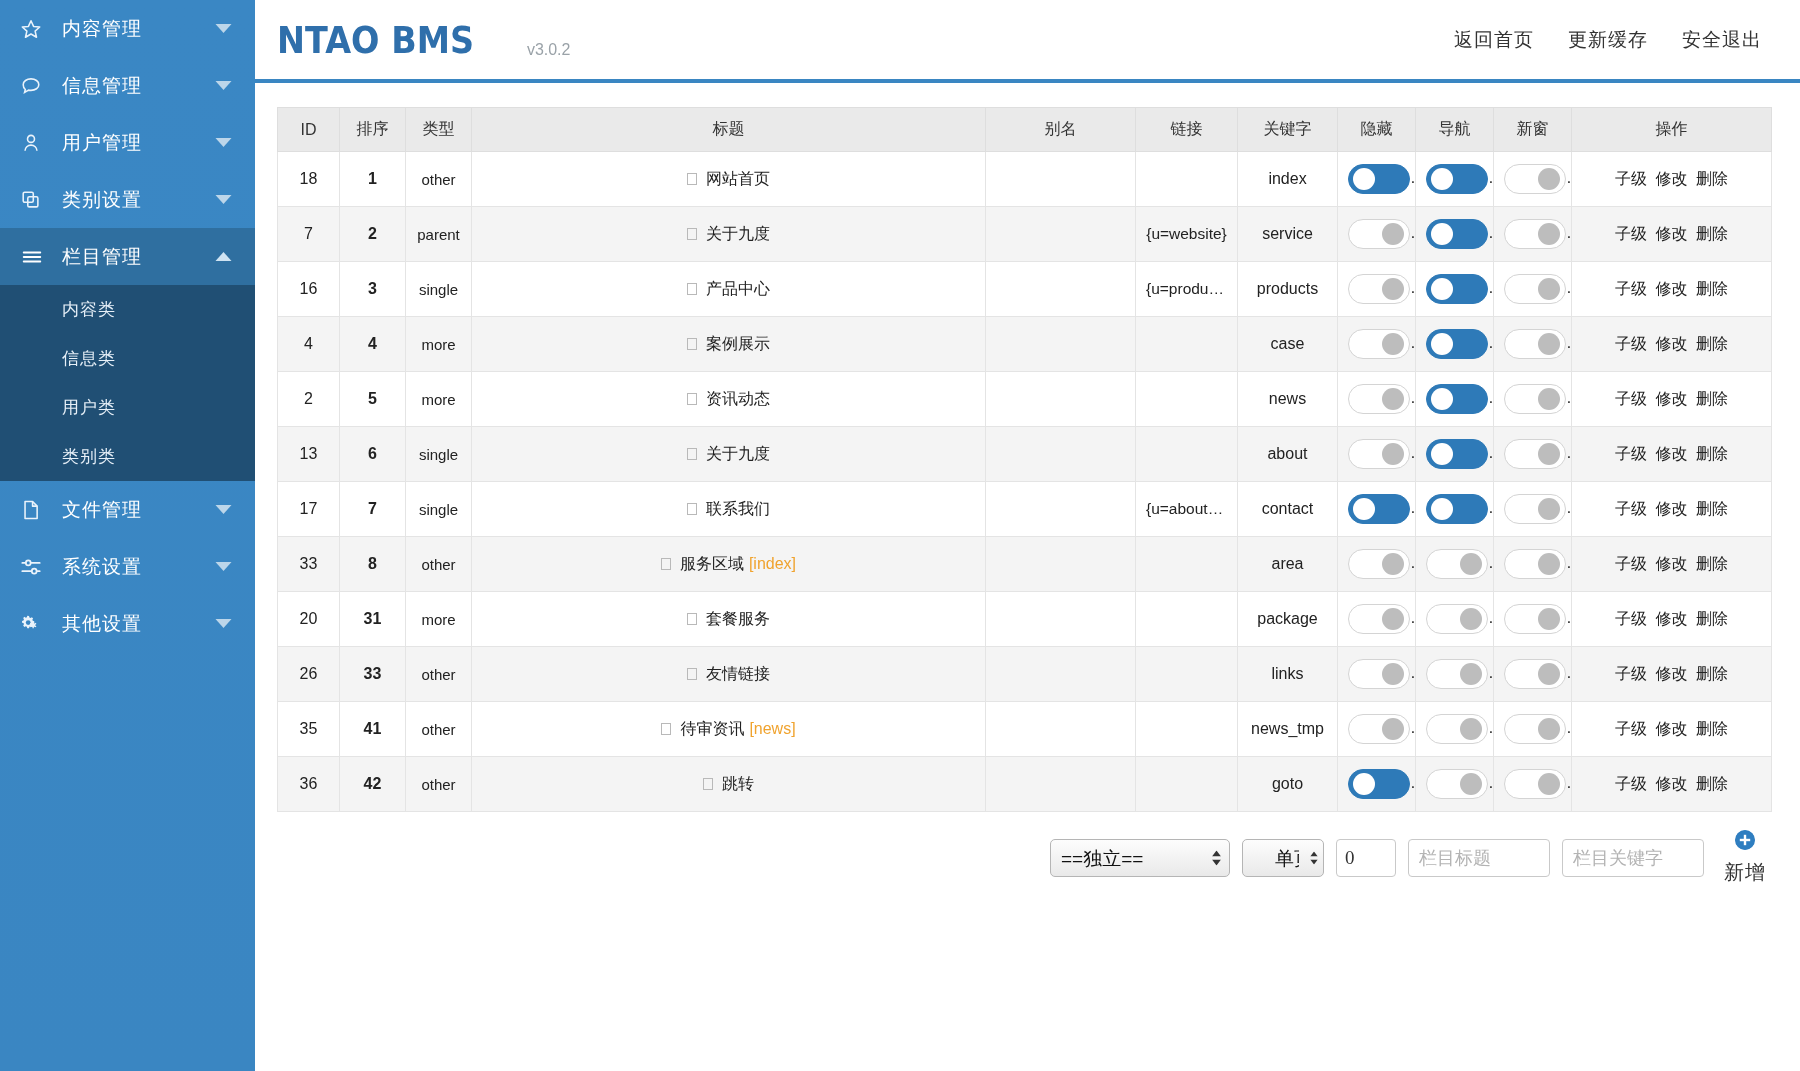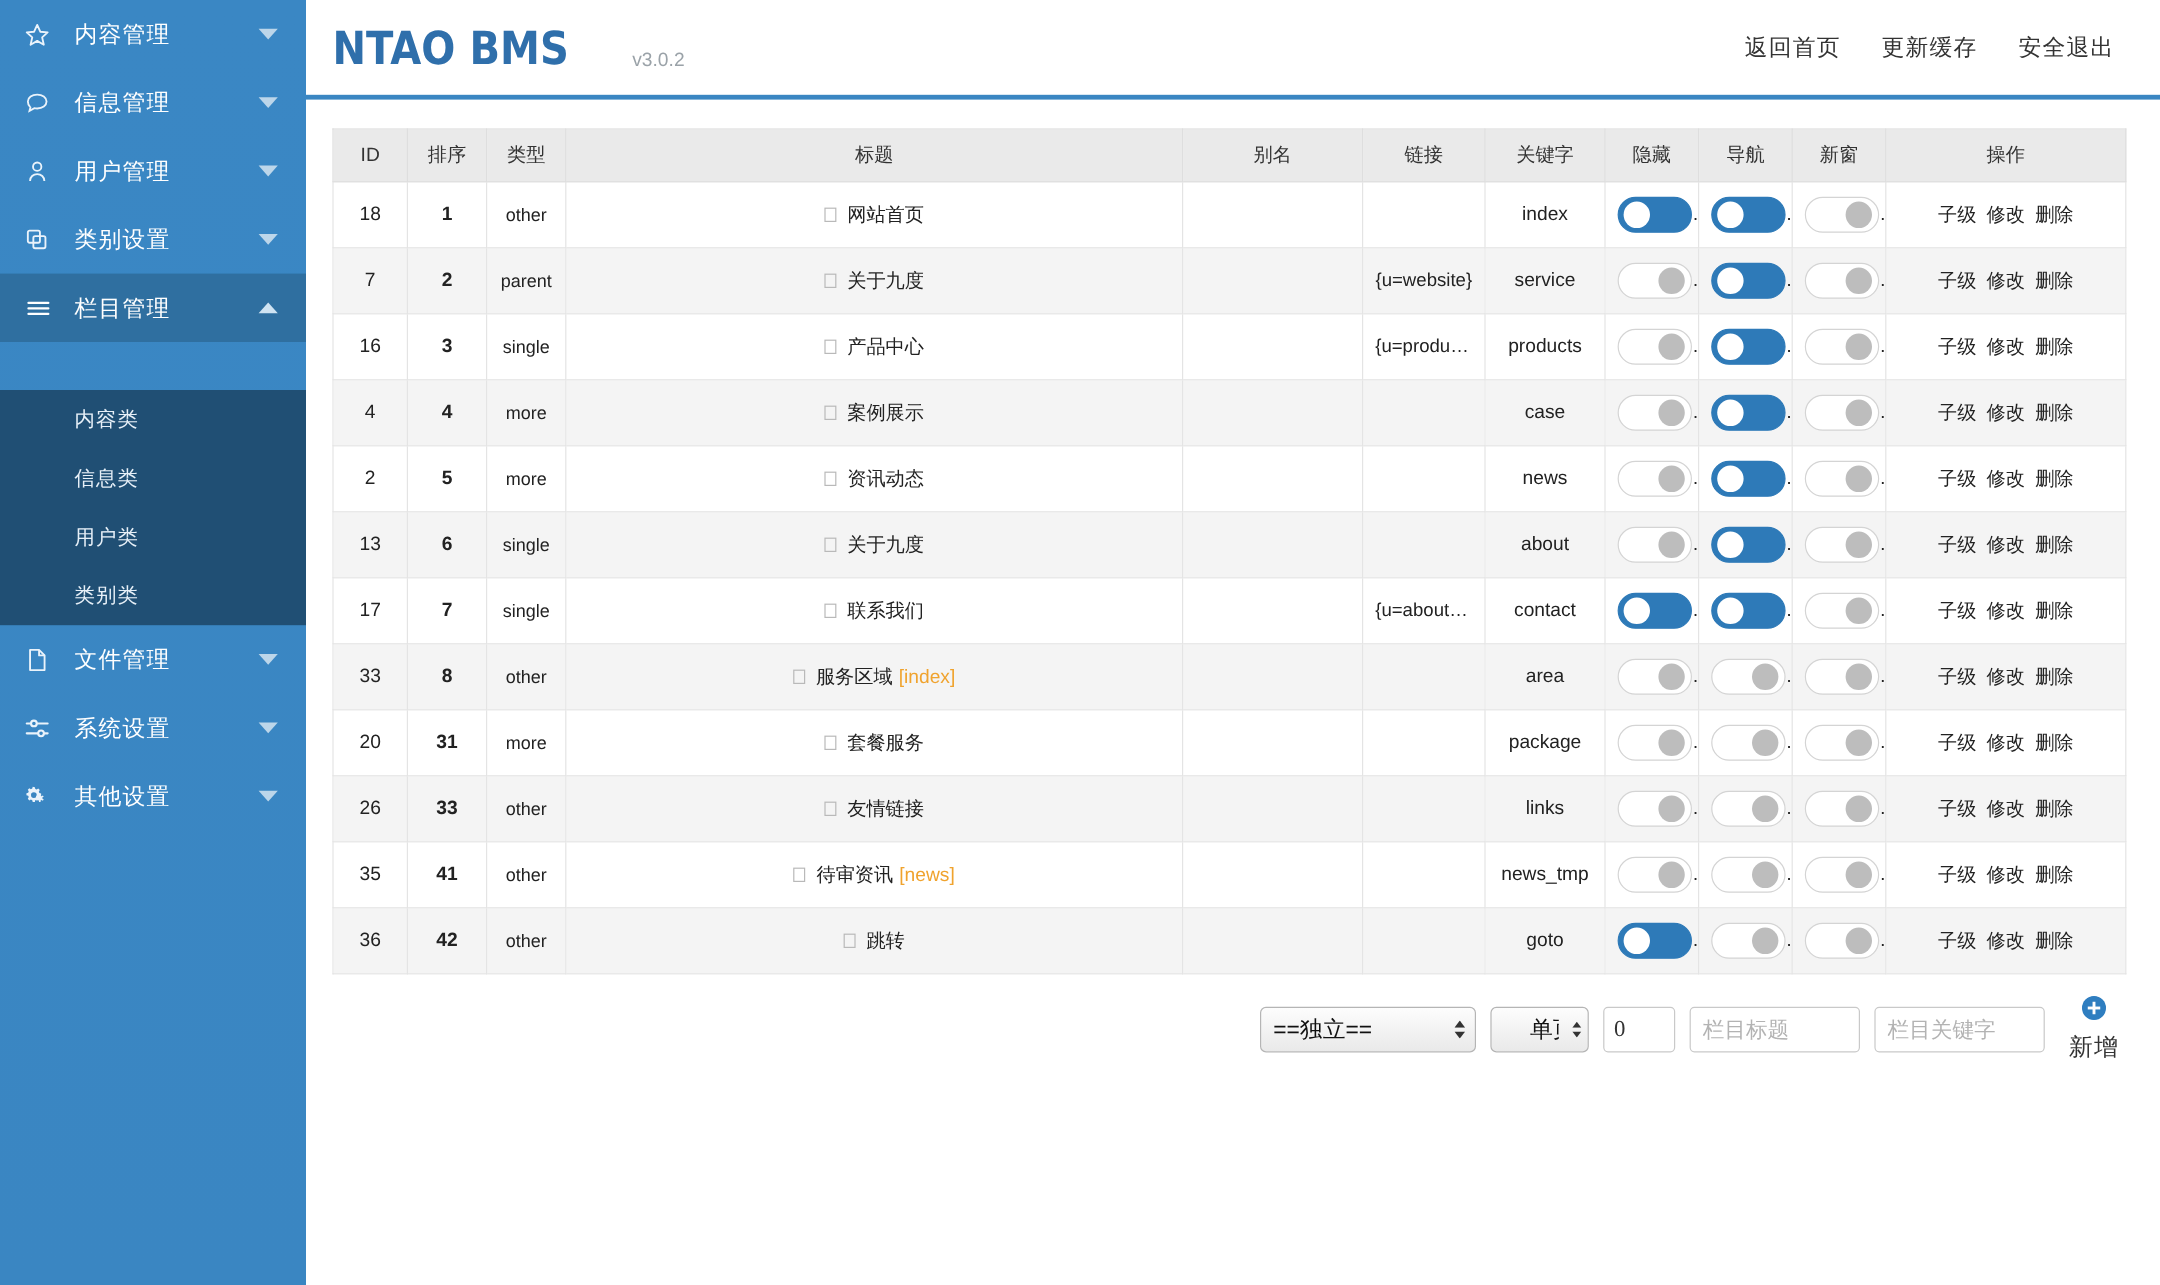--- a/index.html
+++ b/index.html
@@ -36,21 +36,21 @@
     color: #eaf3fb;
   }
   .nav-item .lbl { flex: 1 1 auto; padding-left: 12px; letter-spacing: 1px; }
   .nav-item .caret {
     width: 20px; flex: 0 0 20px;
     display:flex; align-items:center; justify-content:center;
   }
   .nav-item.active { background: #2f6fa0; }
   .caret svg { display:block; }
 
-  .sub-list { background: #1f5party; margin-top: 40px; }
+  .sub-list { background: #1f5party; }
   .sub-list { background: #1e5party; }
   .sub-list { background: #1d5party; }
   .sub-list { background: #204f74; }
   .sub-item {
     height: 49px;
     display: flex; align-items: center;
     padding-left: 62px;
     color: #e7f0f8;
     font-size: 17px;
     cursor: pointer;

